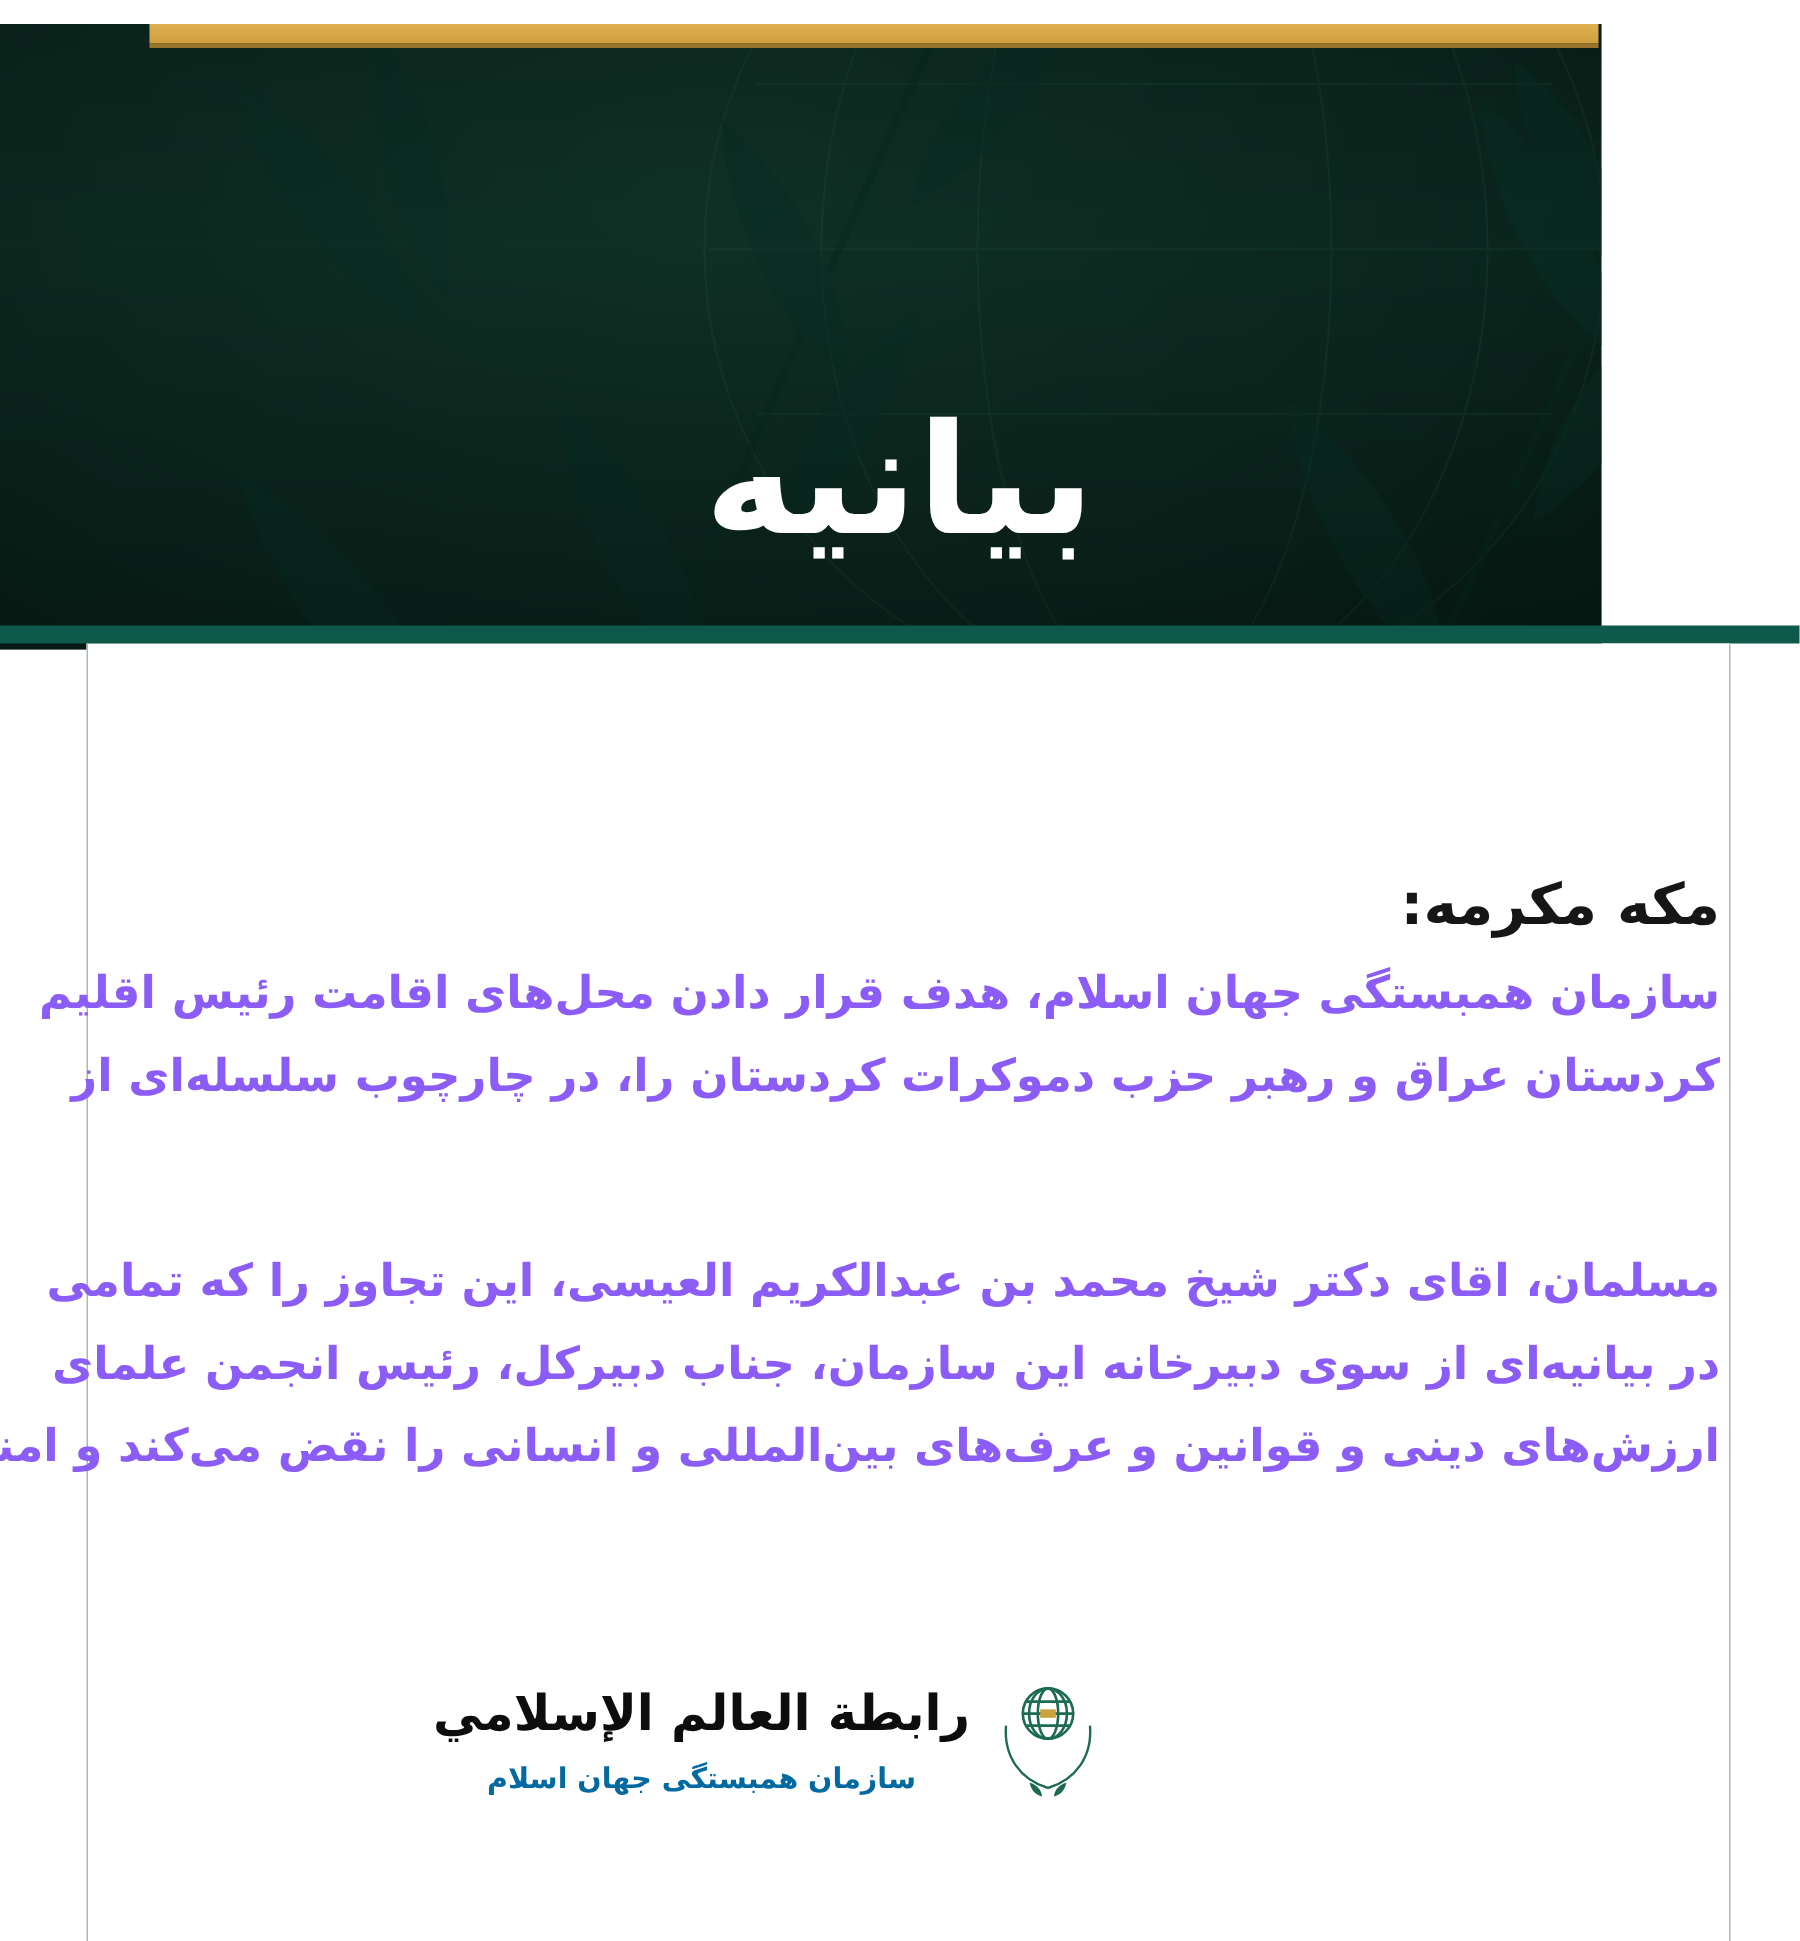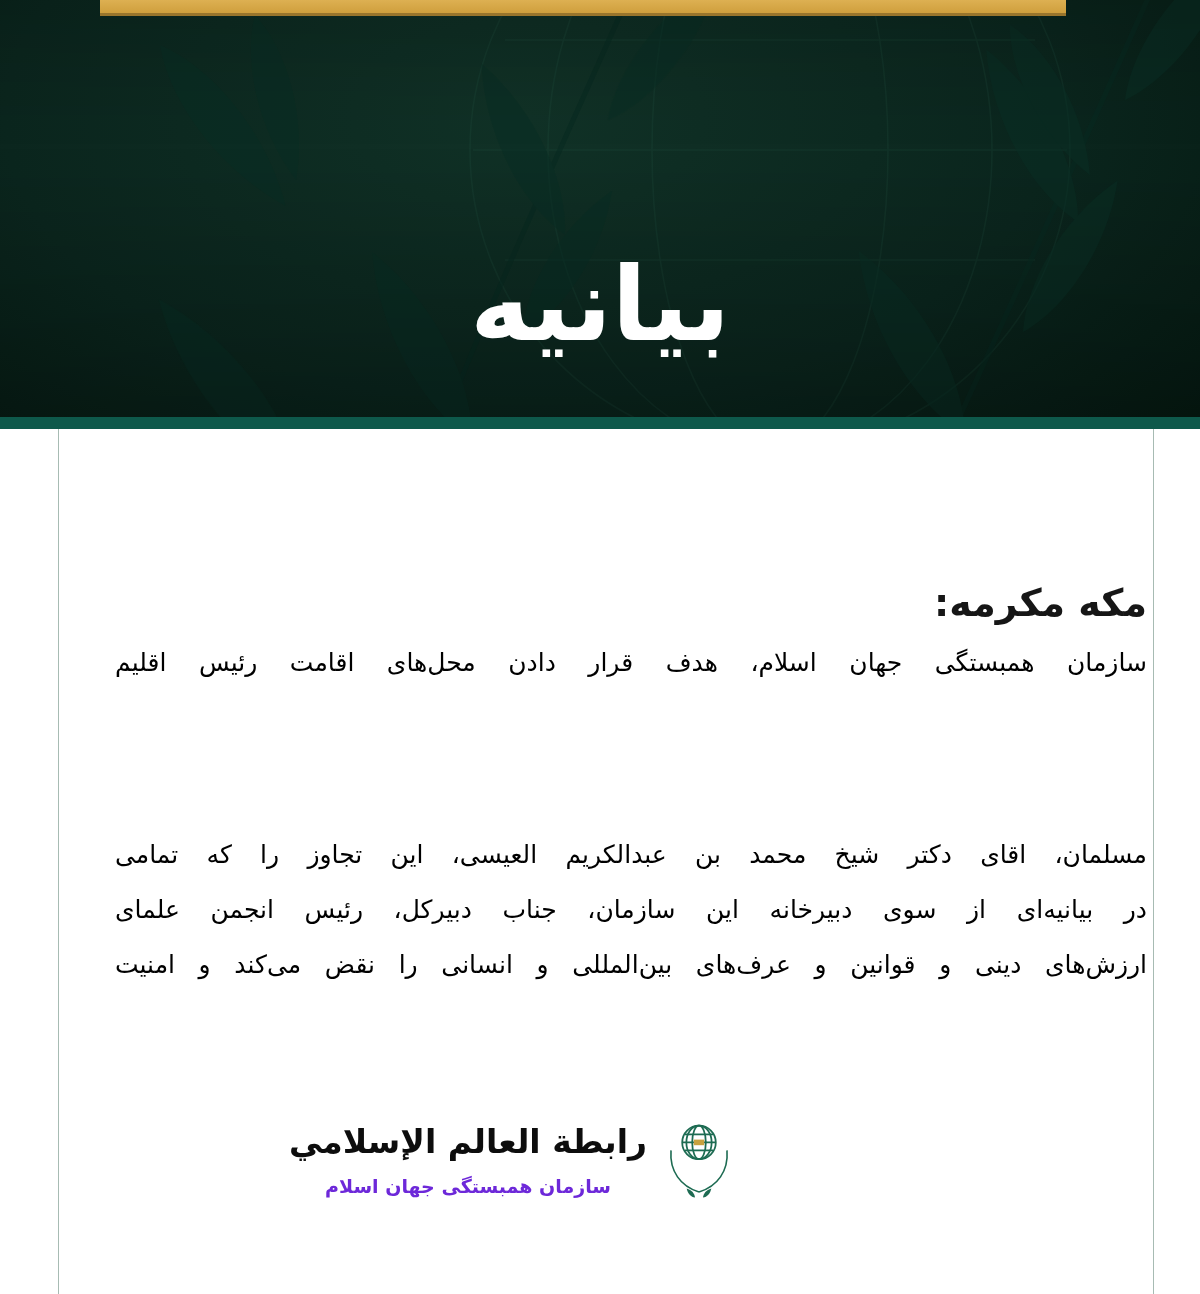--- a/index.html
+++ b/index.html
@@ -3,21 +3,21 @@
 <meta charset="utf-8">
 <style>
   html,body{margin:0;padding:0;}
   body{
     width:1200px;height:1294px;position:relative;background:#ffffff;
     font-family:"DejaVu Sans","Liberation Sans",sans-serif;
     overflow:hidden;
   }
   
   .header{
-    position:absolute;left:0;top:0;width:1200px;height:417px;
+    position:absolute;left:0;top:16px;width:1068px;height:417px;
     background:
       radial-gradient(ellipse 950px 520px at 44% 28%, #113227 0%, #0b261e 55%, #051810 100%);
     overflow:hidden;
   }
   .header-decor{position:absolute;left:0;top:0;width:1200px;height:418px;}
   .ribbon{
     position:absolute;left:100px;top:0;width:966px;height:13px;
     background:linear-gradient(#ddb052,#cf9f3d);
     border-bottom:3px solid #99752c;
   }
@@ -44,38 +44,38 @@
   }
   .location-heading{
     position:absolute;top:112px;right:0;width:100%;
     text-align:right;font-size:38px;font-weight:bold;line-height:60px;margin-top:32px;
   }
   .para{position:absolute;right:0;width:100%;}
   .para-1{top:206px;}
   .para-2{top:398px;}
   .line{
     direction:rtl;text-align:justify;text-align-last:justify;
-    font-size:25px;font-weight:normal;line-height:55px;white-space:nowrap;
-    color:#000000;
+    font-size:30px;font-weight:bold;line-height:55px;white-space:nowrap;
+    color:#8b5cf6;
   }
   .line.last{text-align-last:right;}
   
   .footer-logo{
     position:absolute;left:0;top:1113px;width:1028px;
     display:flex;justify-content:center;align-items:flex-start;
     direction:rtl;gap:12px;
   }
   .emblem-wrap{flex:0 0 auto;margin-top:2px;}
   .logo-text-col{display:flex;flex-direction:column;align-items:center;}
   .logo-arabic{
     font-size:33px;font-weight:bold;color:#0d0d0d;line-height:58px;
     letter-spacing:0px;white-space:nowrap;
   }
   .logo-persian{
-    font-size:19px;font-weight:bold;color:#6d28d9;line-height:30px;
+    font-size:19px;font-weight:bold;color:#0369a1;line-height:30px;
     white-space:nowrap;
   }
 </style>
 </head>
 <body>
 
 <div class="header">
 
   <svg class="header-decor" viewBox="0 0 1200 418" xmlns="http://www.w3.org/2000/svg" aria-hidden="true">
     <defs>
@@ -128,20 +128,21 @@
 
 <div class="teal-band"></div>
 
 <div class="card"></div>
 
 <div class="content">
   <div class="location-heading">مکه مکرمه:</div>
 
   <div class="para para-1">
     <div class="line">سازمان همبستگی جهان اسلام، هدف قرار دادن محل‌های اقامت رئیس اقلیم</div>
+    <div class="line">کردستان عراق و رهبر حزب دموکرات کردستان را، در چارچوب سلسله‌ای از</div>
   </div>
 
   <div class="para para-2">
     <div class="line">مسلمان، اقای دکتر شیخ محمد بن عبدالکریم العیسی، این تجاوز را که تمامی</div>
     <div class="line">در بیانیه‌ای از سوی دبیرخانه این سازمان، جناب دبیرکل، رئیس انجمن علمای</div>
     <div class="line">ارزش‌های دینی و قوانین و عرف‌های بین‌المللی و انسانی را نقض می‌کند و امنیت</div>
   </div>
 </div>
 
 <div class="footer-logo">

